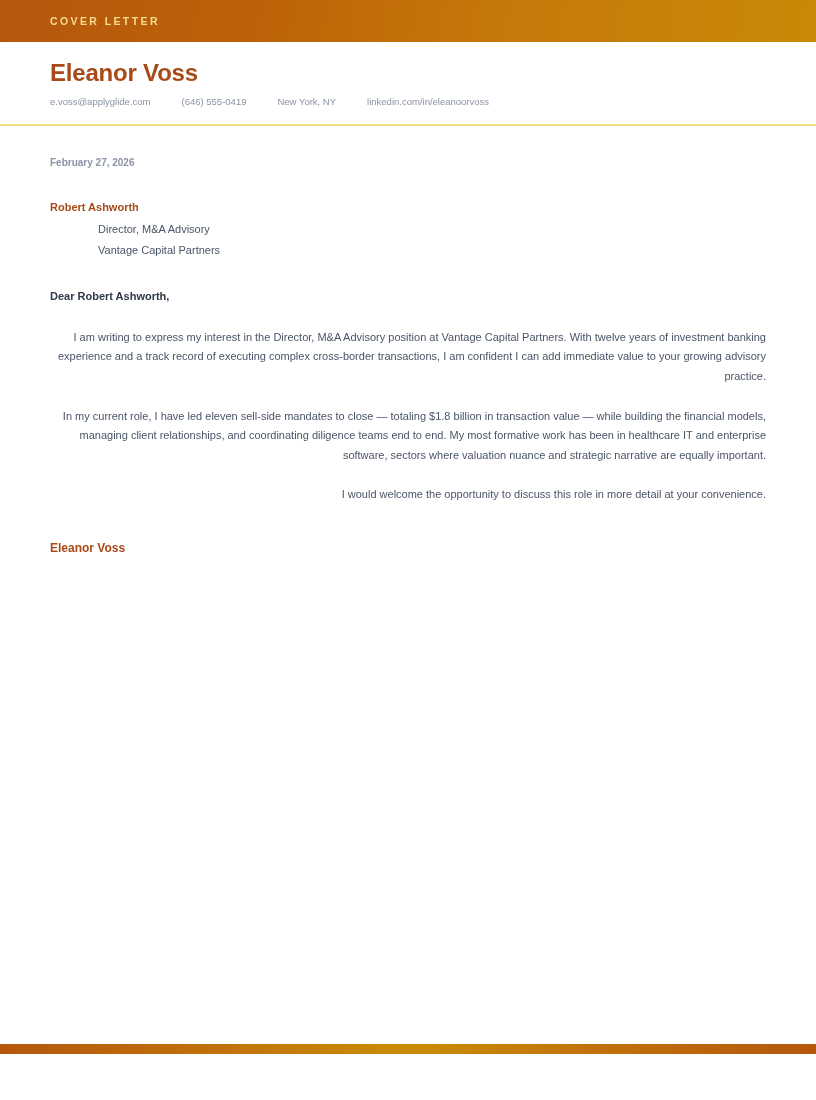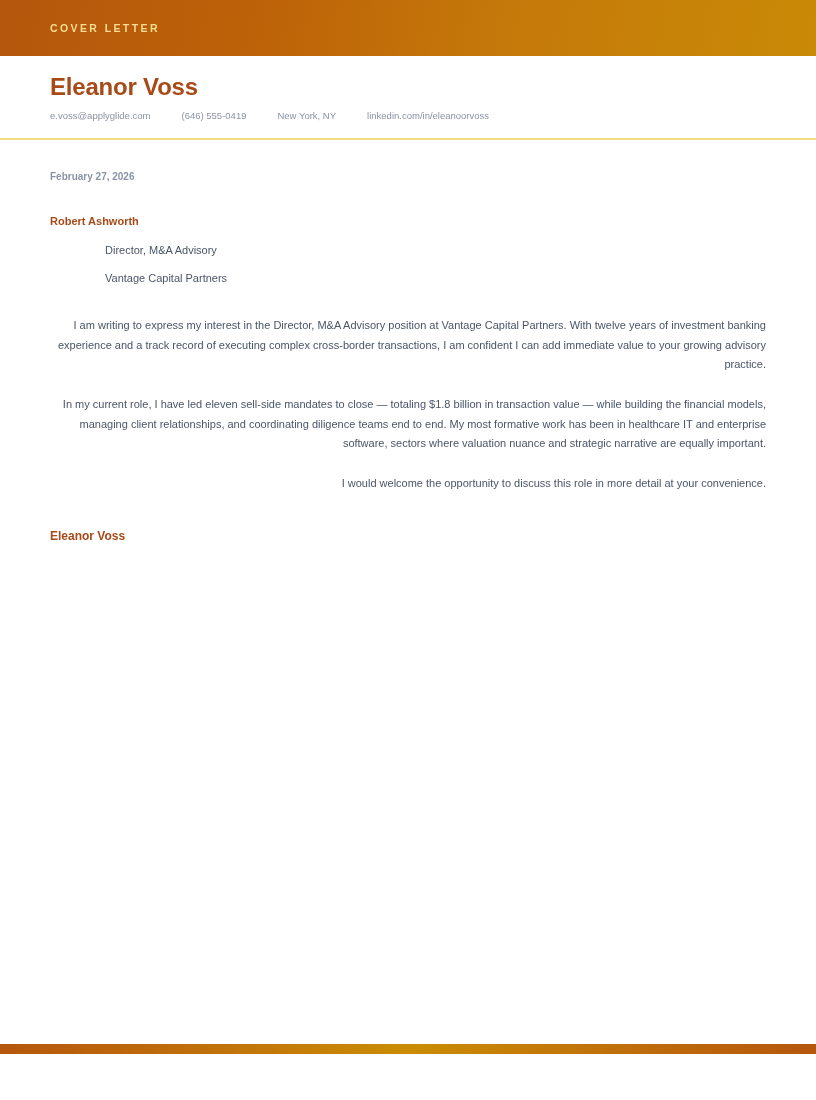--- a/index.html
+++ b/index.html
@@ -19,21 +19,21 @@
     width: 816px;
     min-height: 1100px;
     background: #ffffff;
     display: flex;
     flex-direction: column;
     position: relative;
   }
 
   
   .banner {
-    height: 56px;
+    height: 42px;
     background: linear-gradient(100deg, #b5570d 0%, #bd6208 32%, #c5790a 62%, #c98a06 100%);
     display: flex;
     align-items: center;
     padding: 0 50px;
     box-sizing: border-box;
     flex: none;
   }
   .banner-label {
     color: #f6dd92;
     font-size: 10.5px;
@@ -94,21 +94,21 @@
     color: #a84a18;
     font-size: 11px;
     font-weight: bold;
     line-height: 1.62;
     margin: 0;
   }
   .recipient-line {
     color: #4a5568;
     font-size: 11px;
     line-height: 1.62;
-    margin: 11px;
+    margin: 4px;
     padding-left: 44px;
   }
 
   .salutation {
     color: #2f3846;
     font-size: 11px;
     font-weight: bold;
     line-height: 1.6;
     margin: 0 0 22px 0;
   }
@@ -174,20 +174,21 @@
   <div class="letter">
 
     <div class="letter-date">February 27, 2026</div>
 
     <div class="recipient">
       <div class="recipient-name">Robert Ashworth</div>
       <div class="recipient-line">Director, M&amp;A Advisory</div>
       <div class="recipient-line">Vantage Capital Partners</div>
     </div>
 
+    <div class="salutation">Dear Robert Ashworth,</div>
 
     <p class="paragraph">I am writing to express my interest in the Director, M&amp;A Advisory position at Vantage Capital Partners. With twelve years of investment banking experience and a track record of executing complex cross-border transactions, I am confident I can add immediate value to your growing advisory practice.</p>
     <p class="paragraph">In my current role, I have led eleven sell-side mandates to close — totaling $1.8 billion in transaction value — while building the financial models, managing client relationships, and coordinating diligence teams end to end. My most formative work has been in healthcare IT and enterprise software, sectors where valuation nuance and strategic narrative are equally important.</p>
     <p class="paragraph">I would welcome the opportunity to discuss this role in more detail at your convenience.</p>
 
 
     <div class="signature-name">Eleanor Voss</div>
   </div>
 
   <div class="footer-spacer"></div>

